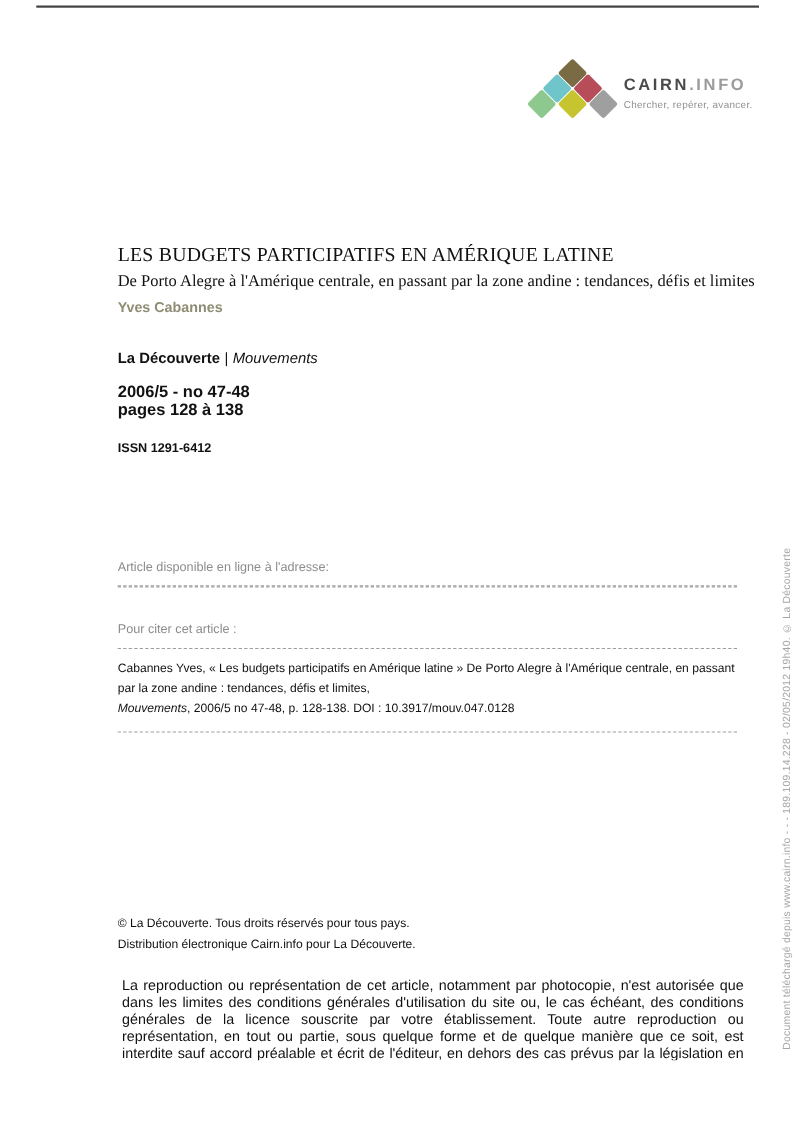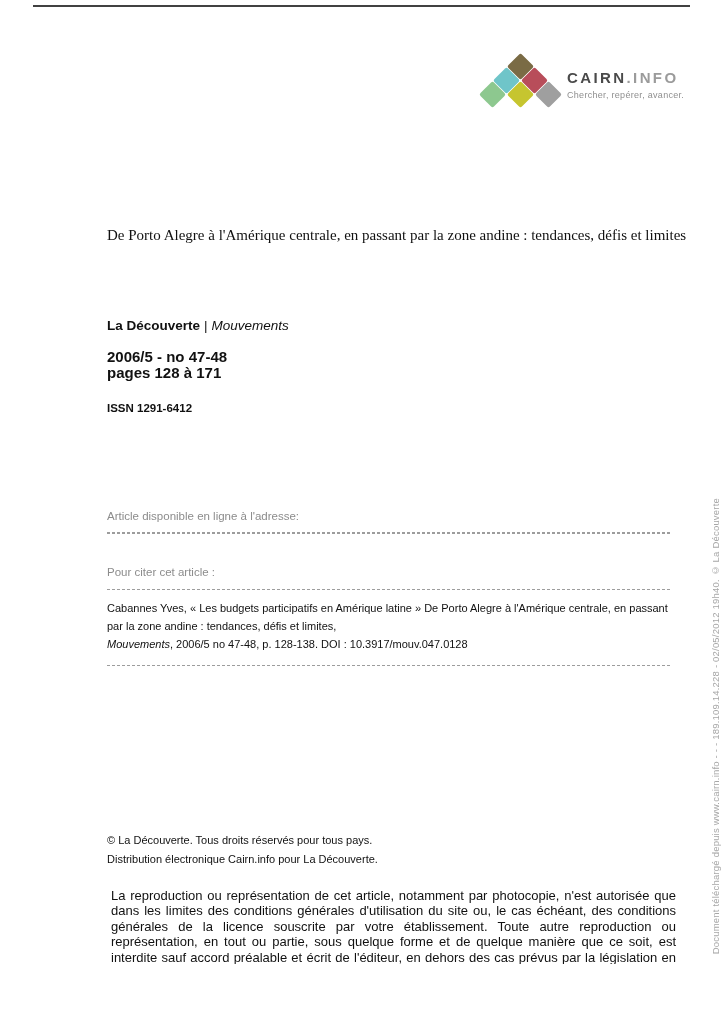--- a/index.html
+++ b/index.html
@@ -91,30 +91,32 @@
       <span class="diamond d5" style="background: rgb(198, 197, 47);"></span>
       <span class="diamond d6" style="background: rgb(159, 159, 159);"></span>
     </div>
     <div class="logo-text">
       <div class="brand"><span>CAIRN</span><span class="suffix">.INFO</span></div>
       <div class="tagline">Chercher, repérer, avancer.</div>
     </div>
   </header>
 
   <section class="title-block">
+    <h1>LES BUDGETS PARTICIPATIFS EN AMÉRIQUE LATINE</h1>
     <h2>De Porto Alegre à l'Amérique centrale, en passant par la zone andine : tendances, défis et limites</h2>
+    <div class="author">Yves Cabannes</div>
   </section>
 
   <div class="publisher-line">
     <span class="pub">La Découverte</span><span class="sep">|</span><span class="journal">Mouvements</span>
   </div>
 
   <div class="issue-block">
     <div>2006/5 - no 47-48</div>
-    <div>pages 128 à 171</div>
+    <div>pages 128 à 138</div>
   </div>
 
   <div class="issn">ISSN 1291-6412</div>
 
   <section class="online-block">
     <div class="gray-label">Article disponible en ligne à l'adresse:</div>
     <div class="dashed"></div>
     <div class="dashed"></div>
   </section>
 

